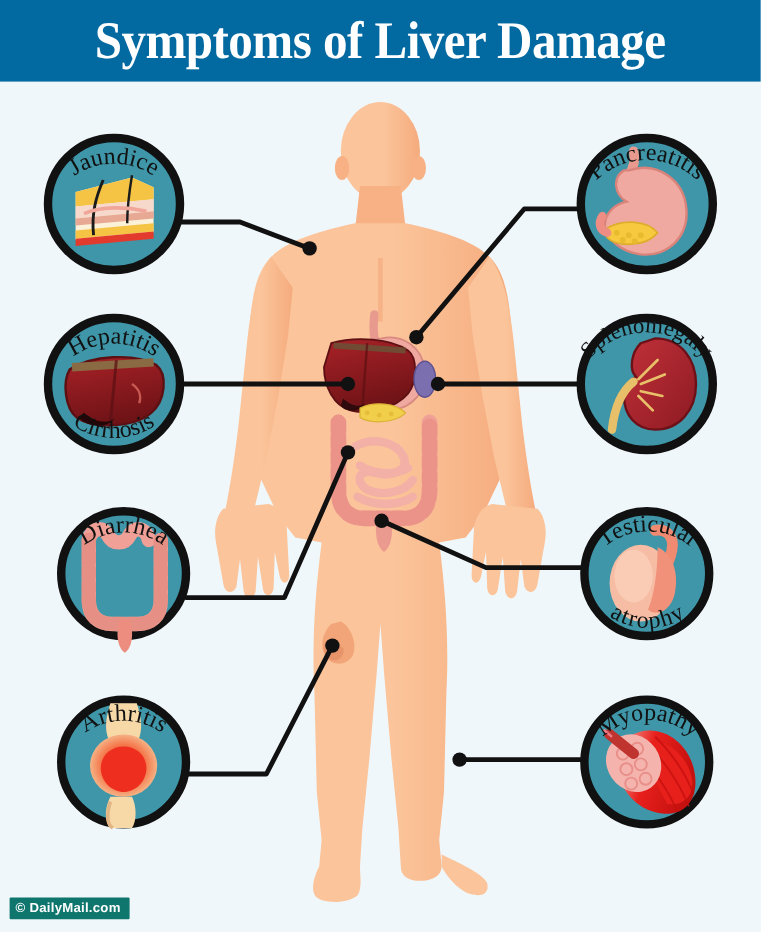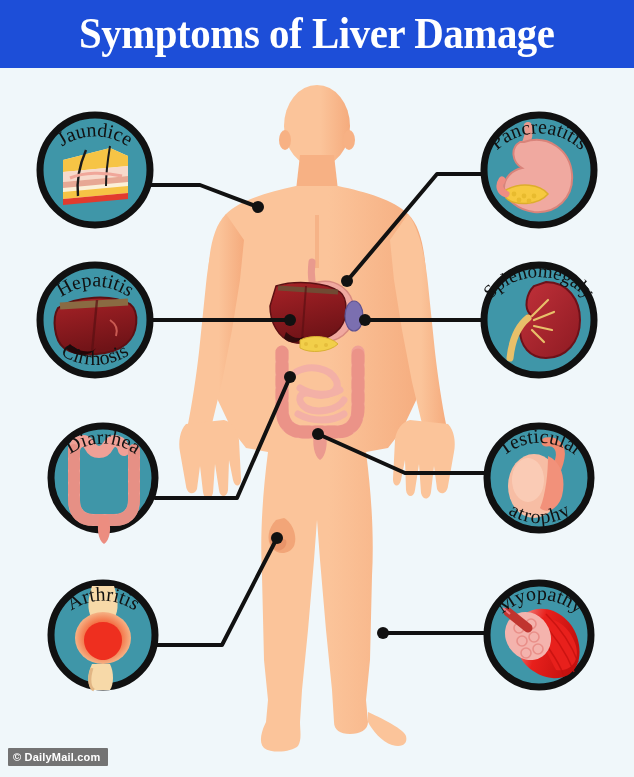--- a/index.html
+++ b/index.html
@@ -7,41 +7,41 @@
     width:634px;height:777px;
     background:#f0f7fa;
     font-family:"Liberation Serif",serif;
     position:relative;overflow:hidden;
   }
   #stage{position:absolute;inset:0;width:634px;height:777px;}
 
   
   .banner{
     position:absolute;left:0;top:0;width:634px;height:68px;
-    background:#1d4ed8;
+    background:#0369a1;
     display:flex;align-items:center;justify-content:center;
   }
   .banner h1{
     margin:0;color:#fff;
     font-family:"Liberation Serif",serif;
     font-weight:700;
     font-size:44px;
     line-height:1;
     letter-spacing:-0.5px;
     transform:scaleX(.93);
     white-space:nowrap;
   }
 
   
   svg.layer{position:absolute;left:0;top:0;width:634px;height:777px;}
 
   
   .footer{
     position:absolute;left:8px;bottom:11px;
-    background:#737373;
+    background:#0f766e;
     color:#ffffff;
     font-family:"Liberation Sans",sans-serif;
     font-weight:700;
     font-size:11px;
     letter-spacing:.2px;
     padding:3px 7px 3px 5px;
     border-radius:1px;
   }
 </style>
 </head>

